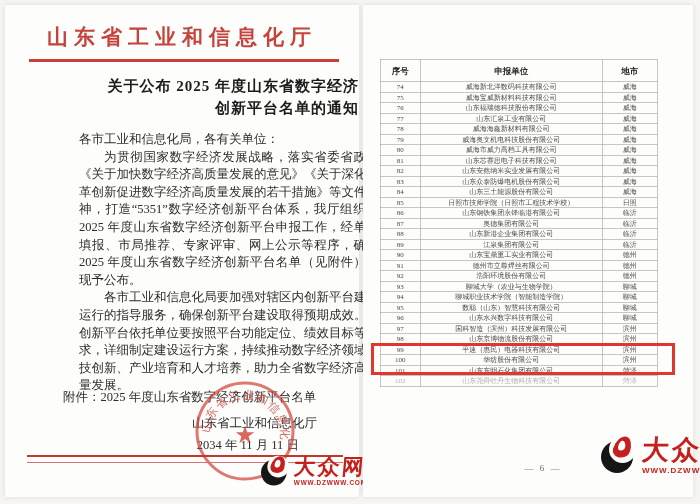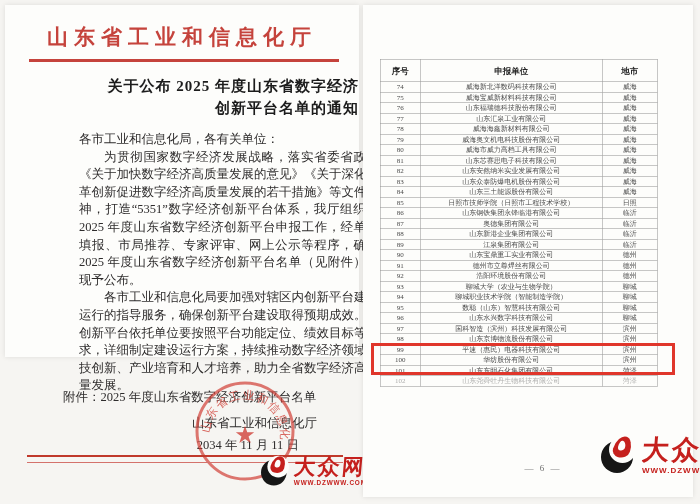--- a/index.html
+++ b/index.html
@@ -1,19 +1,19 @@
 <!DOCTYPE html>
 <html><head>
 <meta charset="utf-8">
 <style>
   html,body{margin:0;padding:0;background:#e9e7e2;}
   .canvas{position:relative;width:700px;height:504px;background:#f6f5f2;overflow:hidden;
           font-family:"Liberation Serif","DejaVu Serif",serif;}
   .page{position:absolute;background:#fdfdfb;box-shadow:0 0 5px rgba(0,0,0,.10);}
-  .page-left{left:5px;top:5px;width:354px;height:352px;}
+  .page-left{left:5px;top:5px;width:354px;height:492px;}
   .page-right{left:363px;top:5px;width:330px;height:492px;}
 
   
   .org-title{position:absolute;top:18px;left:0;width:100%;text-align:center;
              font-size:21px;font-weight:bold;color:#c5433c;letter-spacing:6px;white-space:nowrap;}
   .red-rule{position:absolute;top:54px;left:24px;right:20px;height:3px;background:#c5433c;}
   .doc-title{position:absolute;left:0;width:100%;text-align:right;font-weight:bold;
              color:#1c1c1c;font-size:15px;letter-spacing:1px;}
   .doc-title.l1{top:72px;}
   .doc-title.l2{top:94px;}

